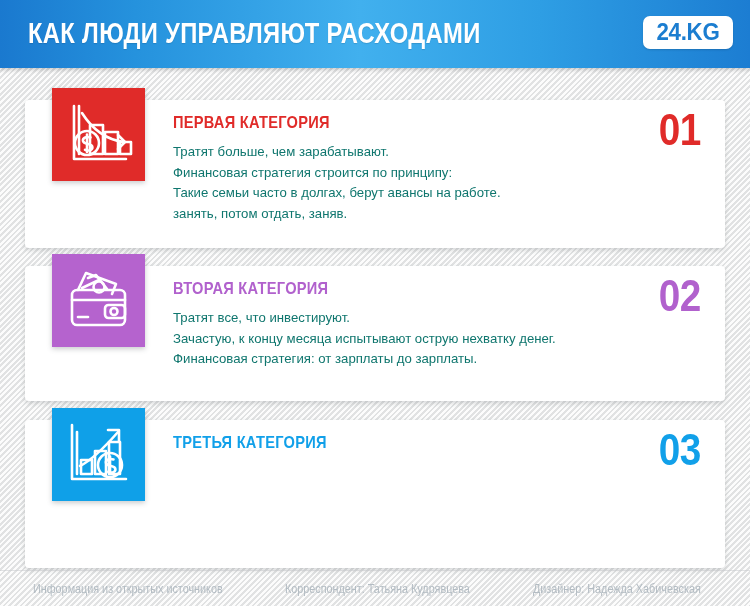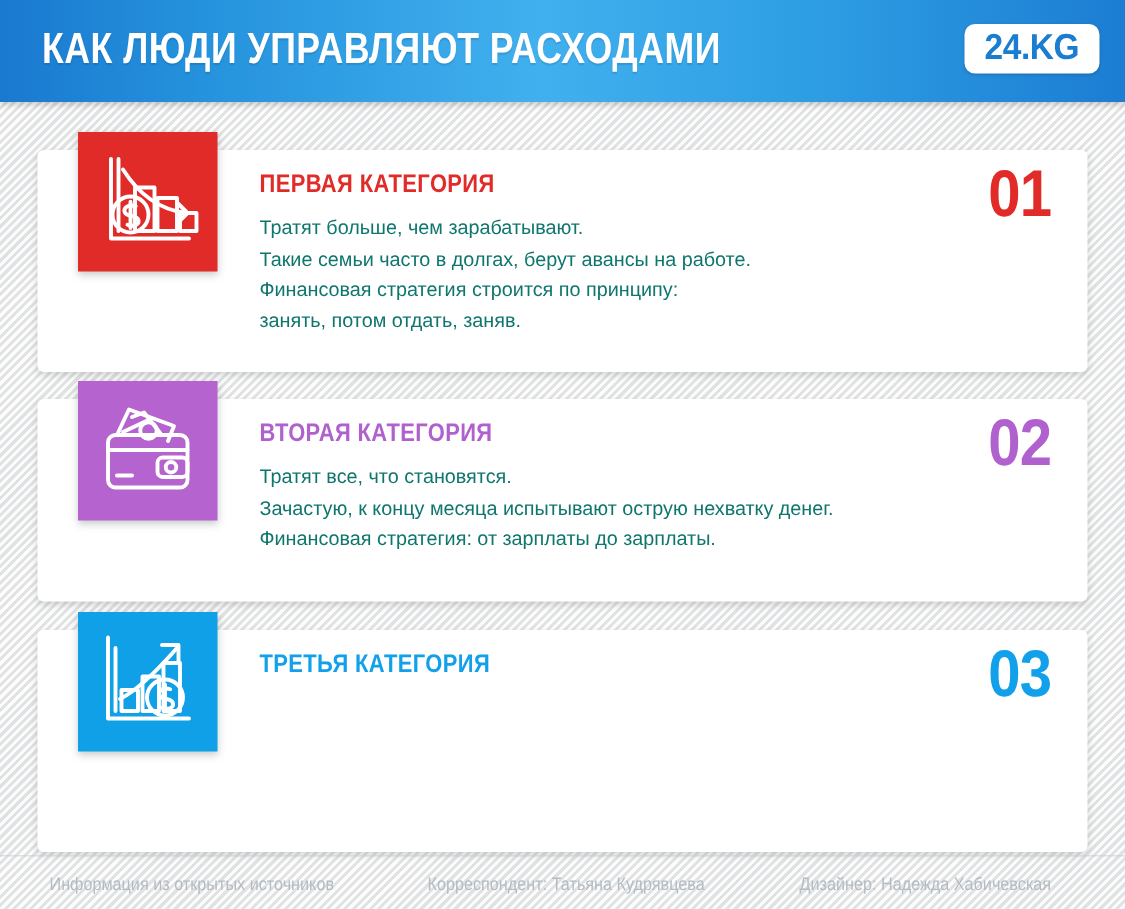--- a/index.html
+++ b/index.html
@@ -193,22 +193,22 @@
           <rect x="68" y="54" width="11" height="12"></rect>
           <circle cx="35" cy="55" r="12"></circle>
           <path d="M38.5 49.5 c-5 -1.5 -8 1 -7.5 3.5 c0.4 2.2 3 2.6 5 3 c2 0.4 4.2 1 4.4 3.2 c0.2 2.6 -3 4.4 -7.4 2.6"></path>
           <path d="M35 46.5 L35 64"></path>
         </g>
       </svg>
     </div>
     <div class="card-title c-red">ПЕРВАЯ КАТЕГОРИЯ</div>
     <div class="card-lines">
       <div>Тратят больше, чем зарабатывают.</div>
+      <div>Финансовая стратегия строится по принципу:</div>
       <div>Такие семьи часто в долгах, берут авансы на работе.</div>
-      <div>Финансовая стратегия строится по принципу:</div>
       <div>занять, потом отдать, заняв.</div>
     </div>
     <div class="card-number c-red">01</div>
   </div>
 
   <div class="card card-2">
     <div class="icon-tile t-purple">
       <svg viewBox="0 0 93 93" xmlns="http://www.w3.org/2000/svg">
         <g fill="none" stroke="#ffffff" stroke-width="2.6" stroke-linecap="round" stroke-linejoin="round">
           <path d="M26 36 L34 19 L64 30 L60 40"></path>
@@ -218,21 +218,21 @@
           <rect x="20" y="36" width="53" height="35" rx="5"></rect>
           <path d="M20 46 L73 46"></path>
           <rect x="53" y="51" width="20" height="13" rx="3.5"></rect>
           <circle cx="62" cy="57.5" r="3.5"></circle>
           <path d="M26 63 L36 63"></path>
         </g>
       </svg>
     </div>
     <div class="card-title c-purple">ВТОРАЯ КАТЕГОРИЯ</div>
     <div class="card-lines">
-      <div>Тратят все, что становятся.</div>
+      <div>Тратят все, что инвестируют.</div>
       <div>Зачастую, к концу месяца испытывают острую нехватку денег.</div>
       <div>Финансовая стратегия: от зарплаты до зарплаты.</div>
     </div>
     <div class="card-number c-purple">02</div>
   </div>
 
   <div class="card card-3">
     <div class="icon-tile t-blue">
       <svg viewBox="0 0 93 93" xmlns="http://www.w3.org/2000/svg">
         <g fill="none" stroke="#ffffff" stroke-width="2.6" stroke-linecap="round" stroke-linejoin="round">

